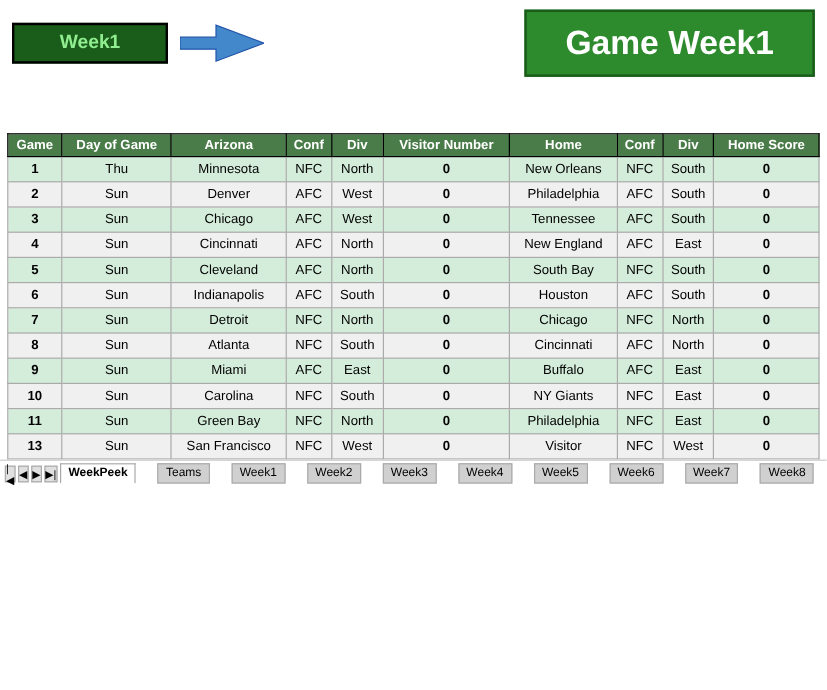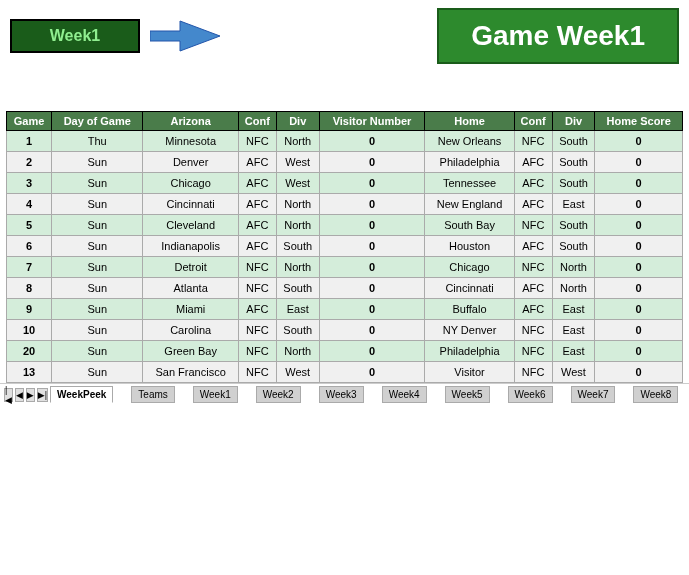--- a/index.html
+++ b/index.html
@@ -264,27 +264,27 @@
     <td>East</td>
     <td class="score">0</td>
   </tr>
         <tr>
     <td class="game-num">10</td>
     <td>Sun</td>
     <td>Carolina</td>
     <td>NFC</td>
     <td>South</td>
     <td class="score">0</td>
-    <td>NY Denver</td>
-    <td>NFC</td>
-    <td>East</td>
-    <td class="score">0</td>
-  </tr>
-        <tr>
-    <td class="game-num">20</td>
+    <td>NY Giants</td>
+    <td>NFC</td>
+    <td>East</td>
+    <td class="score">0</td>
+  </tr>
+        <tr>
+    <td class="game-num">11</td>
     <td>Sun</td>
     <td>Green Bay</td>
     <td>NFC</td>
     <td>North</td>
     <td class="score">0</td>
     <td>Philadelphia</td>
     <td>NFC</td>
     <td>East</td>
     <td class="score">0</td>
   </tr>

